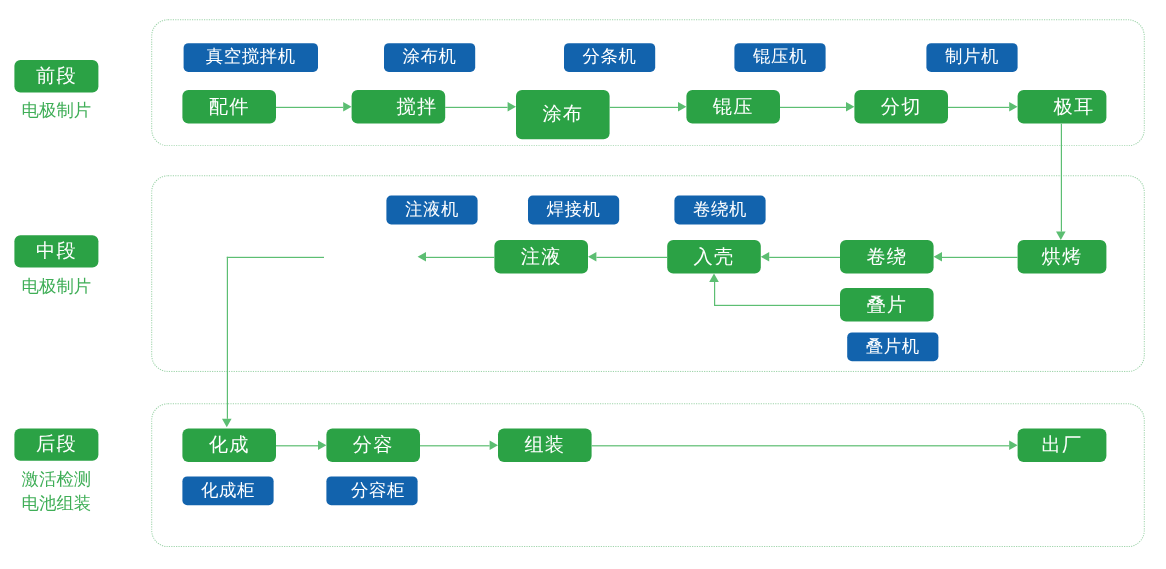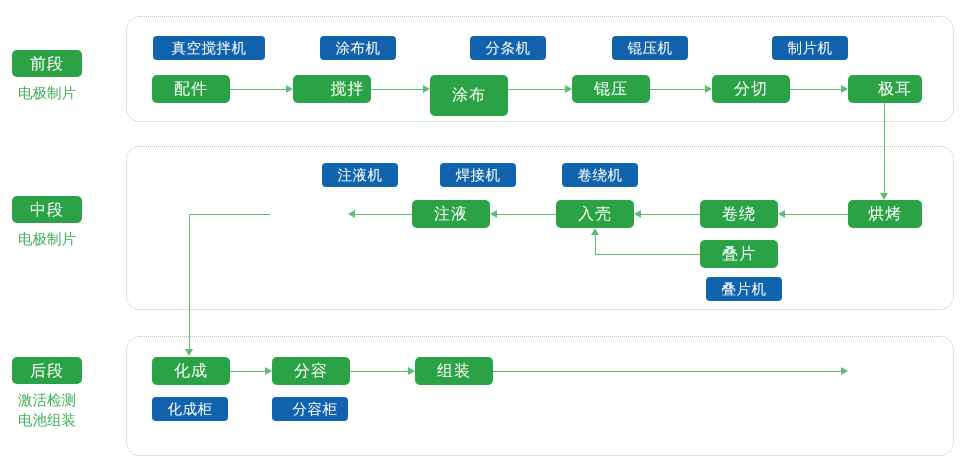--- a/index.html
+++ b/index.html
@@ -196,20 +196,21 @@
   <div class="vline" style="left:189px; top:214px; height:135px;"></div>
   <div class="arrow-d" style="left:185px; top:349px;"></div>
 
   <div class="stage-badge" style="left:12px; top:357px; width:70px;">后段</div>
   <div class="stage-sub" style="left:12px; top:391px; width:70px;">激活检测</div>
   <div class="stage-sub" style="left:12px; top:411px; width:70px;">电池组装</div>
 
   <div class="node" style="left:152px; top:357px; width:78px; height:28px;">化成</div>
   <div class="node" style="left:272px; top:357px; width:78px; height:28px;">分容</div>
   <div class="node" style="left:415px; top:357px; width:78px; height:28px;">组装</div>
+  <div class="node" style="left:848px; top:357px; width:74px; height:28px;">出厂</div>
 
   <div class="tag" style="left:152px; top:397px; width:76px;">化成柜</div>
   <div class="tag" style="left:272px; top:397px; width:76px;padding-left:10px;">分容柜</div>
 
   <div class="hline" style="left:230px; top:371px; width:35px;"></div>
   <div class="arrow-r" style="left:265px; top:366.5px;"></div>
 
   <div class="hline" style="left:350px; top:371px; width:58px;"></div>
   <div class="arrow-r" style="left:408px; top:366.5px;"></div>
 

